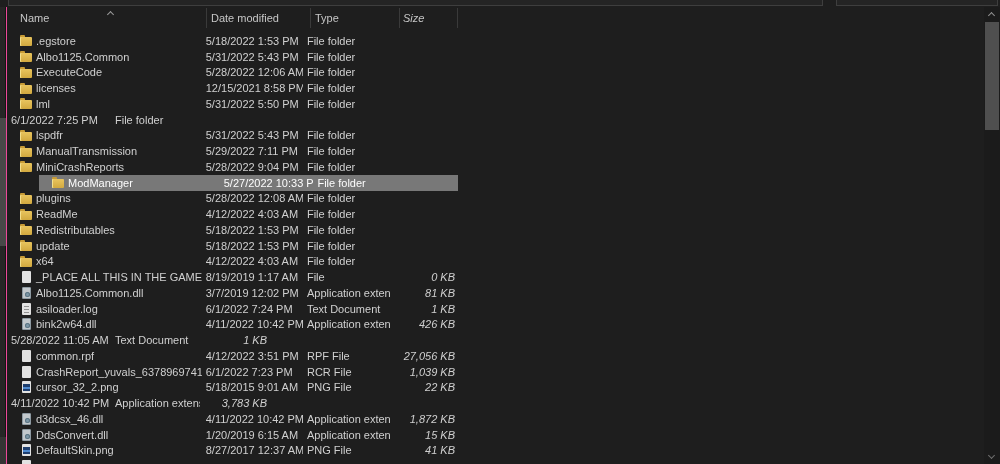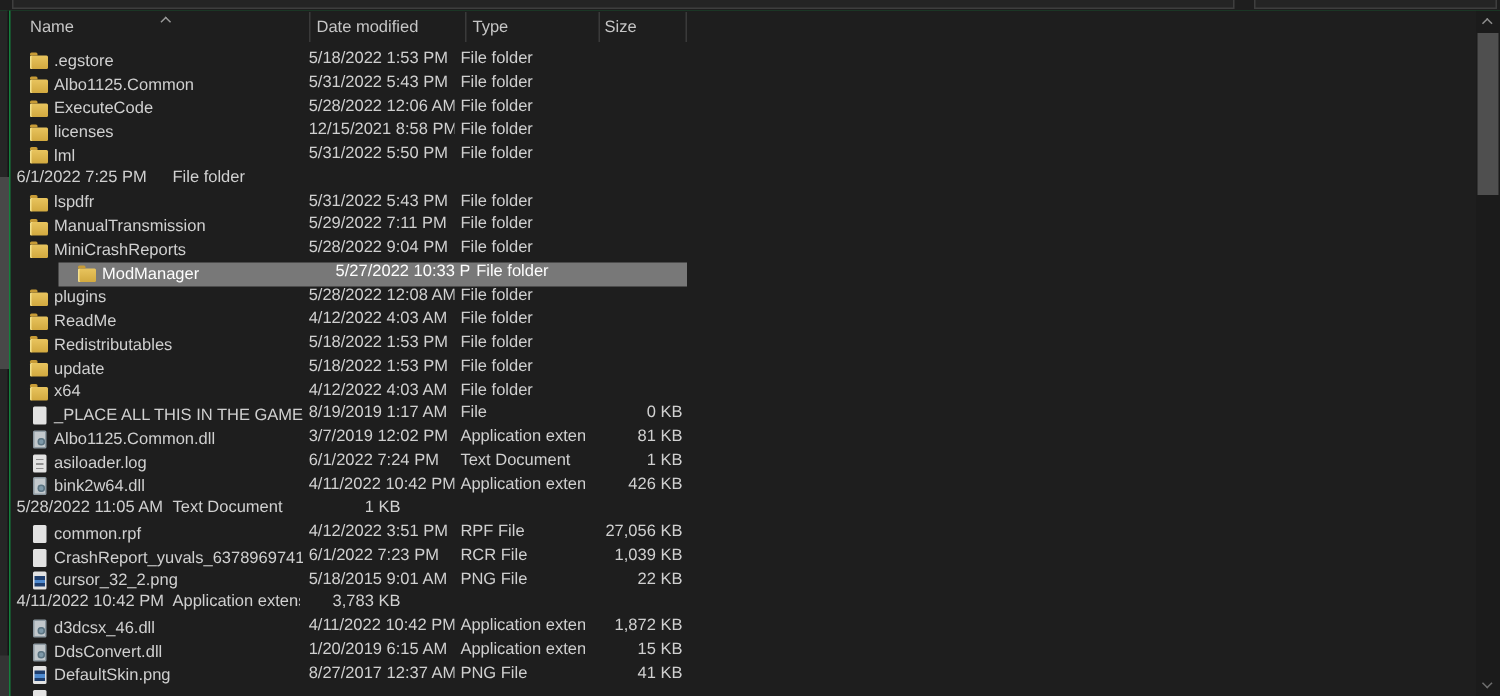--- a/index.html
+++ b/index.html
@@ -1,19 +1,19 @@
 <!DOCTYPE html>
 <html><head>
 <meta charset="utf-8">
 <style>
   * { margin:0; padding:0; box-sizing:border-box; }
   html,body { background:#111; }
   .screen {
     position:relative; width:1000px; height:464px; overflow:hidden;
-    background:#15803d; color:#d0d0d0;
+    background:#ec4899; color:#d0d0d0;
     font-family:"Liberation Sans", sans-serif; font-size:11px;
   }
   
   .topbar { position:absolute; top:0; left:0; right:0; height:7px; background:#1e1e1e; z-index:5; }
   .addr-frag, .search-frag { position:absolute; top:-13px; height:19px; background:#242424; border:1px solid #3e3e3e; }
   .addr-frag { left:8px; width:815px; }
   .search-frag { left:836px; width:162px; }
 
   .main { position:absolute; top:7px; left:0; right:0; bottom:0; }
 
@@ -26,24 +26,24 @@
   .pane { position:absolute; left:7px; top:0; right:16px; bottom:0; background:#1e1e1e; }
   .lheader { position:relative; display:flex; height:21px; align-items:center; color:#c6c6c6; }
   .hcell { position:relative; height:20px; line-height:20px; border-right:1px solid #3a3a3a; overflow:hidden; white-space:nowrap; }
   .hcell.c0 { padding-left:13px; }
   .hcell.c1, .hcell.c2 { padding-left:4px; }
   .hcell.c3 { padding-left:3px; }
   .sortchev { position:absolute; left:101px; top:4px; width:5px; height:5px;
     border-left:1px solid #9a9a9a; border-top:1px solid #9a9a9a; transform:rotate(45deg); }
 
   .rows { position:absolute; left:0; top:21px; bottom:0; width:451px; padding-top:5px; overflow:hidden; }
-  .row { display:flex; height:15.75px; }
+  .row { display:flex; height:15.75px; align-items:center; }
   .row.selected { background:#787878; color:#fdfdfd;margin-left:32px; }
   .cell { overflow:hidden; white-space:nowrap; }
-  .c0 { width:200px; } .c1 { width:104px; } .c2 { width:89px; } .c3 { width:58px; }
+  .c0 { width:200px; } .c1 { width:104px; } .c2 { width:89px; } .c3 { width:58px;font-style:italic; }
   .cell.c0 { display:flex; align-items:center; padding-left:13px; }
   .cell.c1, .cell.c2 { padding-left:4px; }
   .cell.c3 { text-align:right; padding-right:3px;margin-left:12px; }
 
   
   .icon { position:relative; flex:none; width:12px; height:12px; margin-right:4px; }
   .icon.folder { height:9px; margin-top:2px; border-radius:1px;
     background:linear-gradient(180deg,#e8c45e,#d2a93f);
     box-shadow:inset 1px 0 0 #f4e08e; }
   .icon.folder::before { content:''; position:absolute; top:-2px; left:0; width:5px; height:2px;

